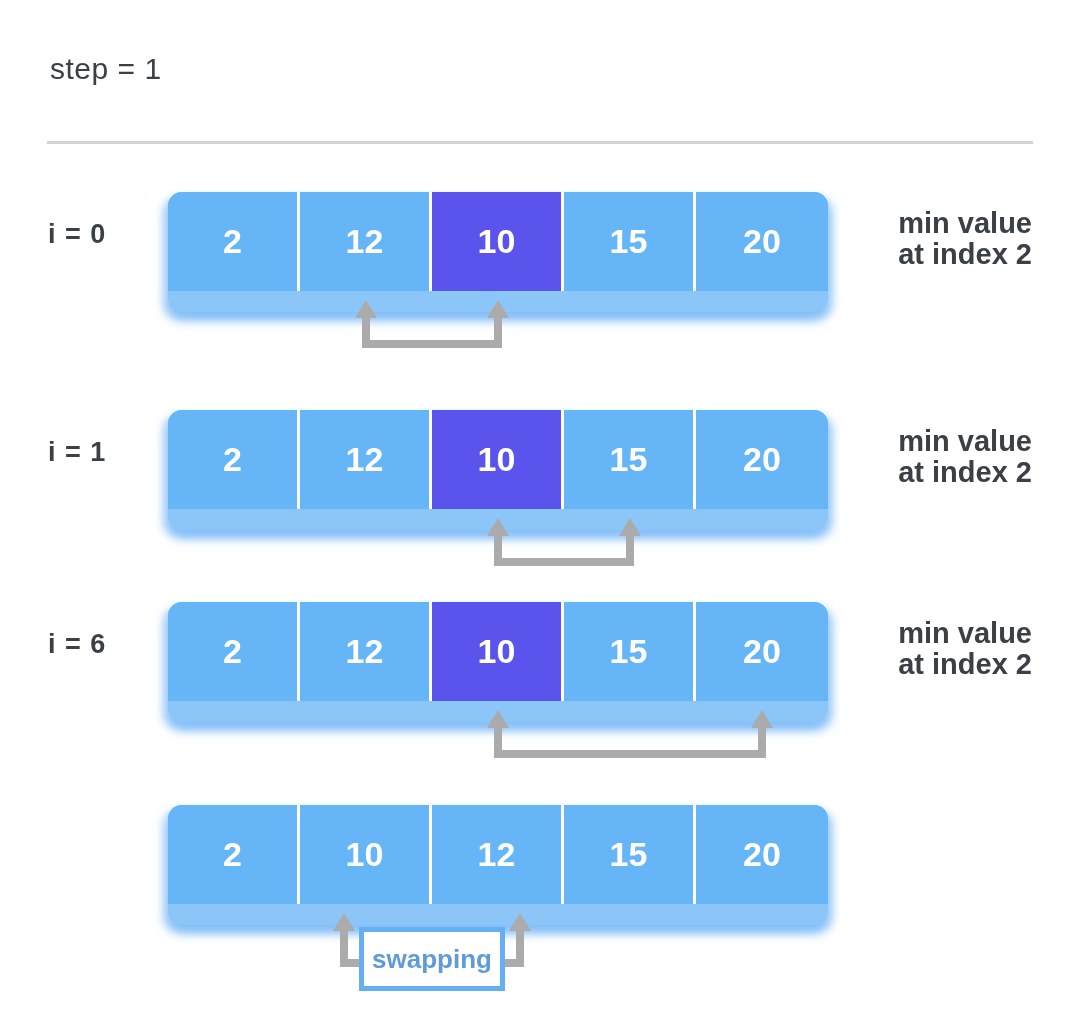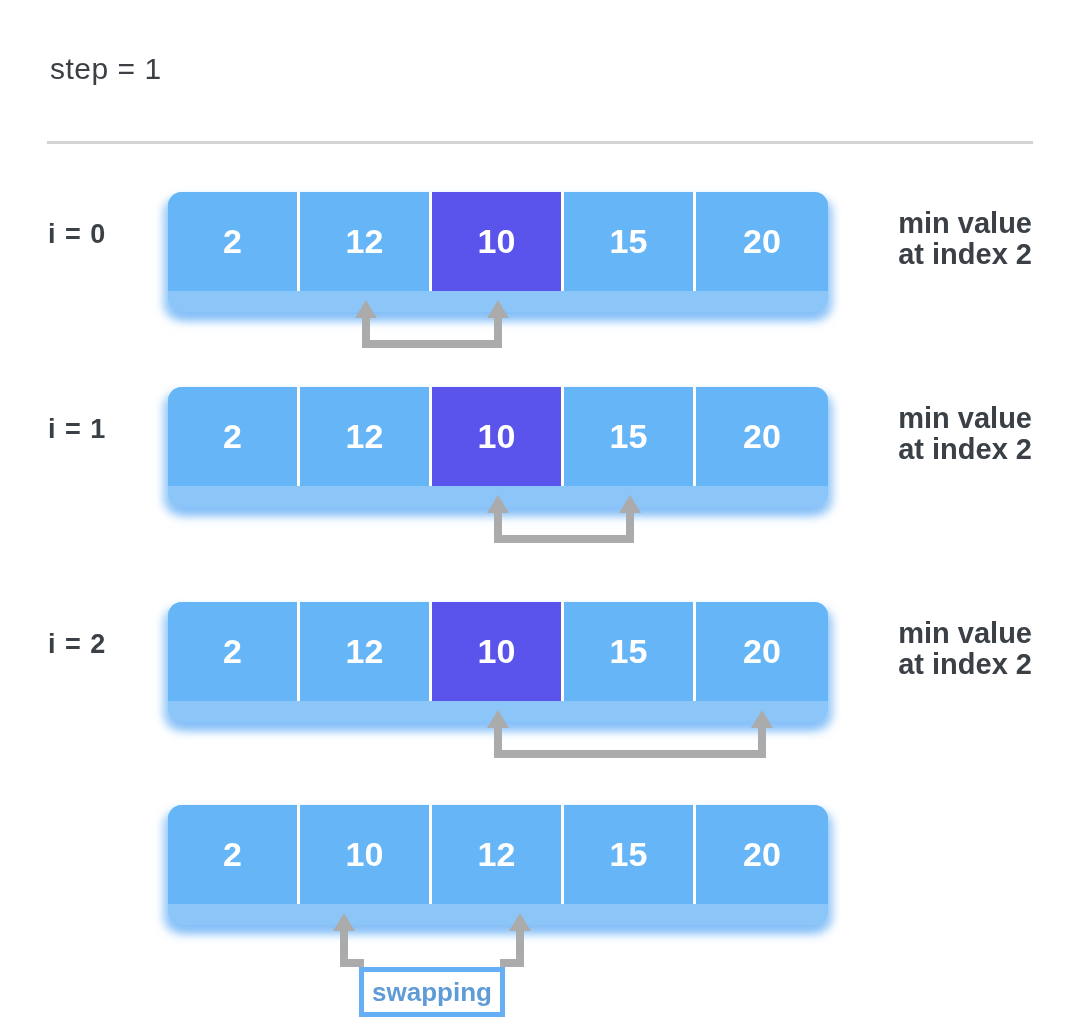--- a/index.html
+++ b/index.html
@@ -15,21 +15,21 @@
     --rule-gray:#d4d4d4;
   }
   html,body{margin:0;padding:0;}
   body{background:var(--background);font-family:"Liberation Sans", sans-serif;}
   .page{position:relative;width:1080px;height:1036px;background:var(--background);overflow:hidden;}
 
   .title{position:absolute;left:50px;top:52px;font-size:30px;font-weight:normal;color:var(--text-dark);letter-spacing:.5px;}
   .rule{position:absolute;left:47px;top:141px;width:986px;height:3px;background:var(--rule-gray);}
 
   .row{position:absolute;left:0;width:100%;height:208px;}
-  .row-0{top:192px;} .row-1{top:387px;} .row-2{top:602px;} .row-3{top:805px;height:231px;}
+  .row-0{top:192px;} .row-1{top:410px;} .row-2{top:602px;} .row-3{top:805px;height:231px;}
 
   .row-label{position:absolute;left:48px;top:27px;font-size:27px;font-weight:bold;color:var(--text-dark);letter-spacing:1px;}
 
   .array{position:absolute;left:168px;top:0;width:660px;height:120px;border-radius:14px;
          background:var(--strip-blue);display:flex;overflow:hidden;
          box-shadow:-5px 6px 9px rgba(121,185,247,.6), 5px 6px 9px rgba(121,185,247,.6), 0 9px 11px rgba(121,185,247,.55);}
   .cell{width:132px;height:99px;display:flex;align-items:center;justify-content:center;
         font-size:34px;font-weight:bold;color:#ffffff;background:var(--cell-blue);box-sizing:border-box;}
   .cell:not(:last-child){border-right:3px solid #ffffff;}
   .cell.highlight{background:var(--cell-purple);}
@@ -39,24 +39,24 @@
 
   .u-arrow{position:absolute;top:124px;height:32px;box-sizing:border-box;
            border:8px solid var(--arrow-gray);border-top:none;}
   .arrow-head{position:absolute;top:108px;width:0;height:0;
               border-left:11px solid transparent;border-right:11px solid transparent;
               border-bottom:18px solid var(--arrow-gray);}
 
   .swap-connector{position:absolute;top:126px;width:24px;height:36px;box-sizing:border-box;z-index:1;}
   .swap-connector.left{border-left:8px solid var(--arrow-gray);border-bottom:8px solid var(--arrow-gray);}
   .swap-connector.right{border-right:8px solid var(--arrow-gray);border-bottom:8px solid var(--arrow-gray);}
-  .swap-box{position:absolute;top:122px;width:146px;height:50px;box-sizing:border-box;z-index:3;
+  .swap-box{position:absolute;top:122px;width:146px;height:64px;box-sizing:border-box;z-index:3;
             border:5px solid var(--swap-border-blue);background:#ffffff;
             display:flex;align-items:center;justify-content:center;
-            font-size:26px;font-weight:bold;color:var(--swap-text-blue);margin-top:40px;}
+            font-size:26px;font-weight:bold;color:var(--swap-text-blue);}
 </style>
 </head>
 <body>
 
 <div class="page">
 
   <div class="title">step = 1</div>
   <div class="rule"></div>
 
   <section class="row row-0">
@@ -89,21 +89,21 @@
     <div class="note">
       <div>min value</div>
       <div>at index 2</div>
     </div>
     <div class="u-arrow" style="left: 494px; width: 140px;"></div>
     <span class="arrow-head" style="left: 487px;"></span>
     <span class="arrow-head" style="left: 619px;"></span>
   </section>
 
   <section class="row row-2">
-    <div class="row-label">i = 2</div>
+    <div class="row-label">i = 6</div>
     <div class="array">
       <div class="cell">2</div>
       <div class="cell">12</div>
       <div class="cell highlight">10</div>
       <div class="cell">15</div>
       <div class="cell">20</div>
     </div>
     <div class="note">
       <div>min value</div>
       <div>at index 2</div>

